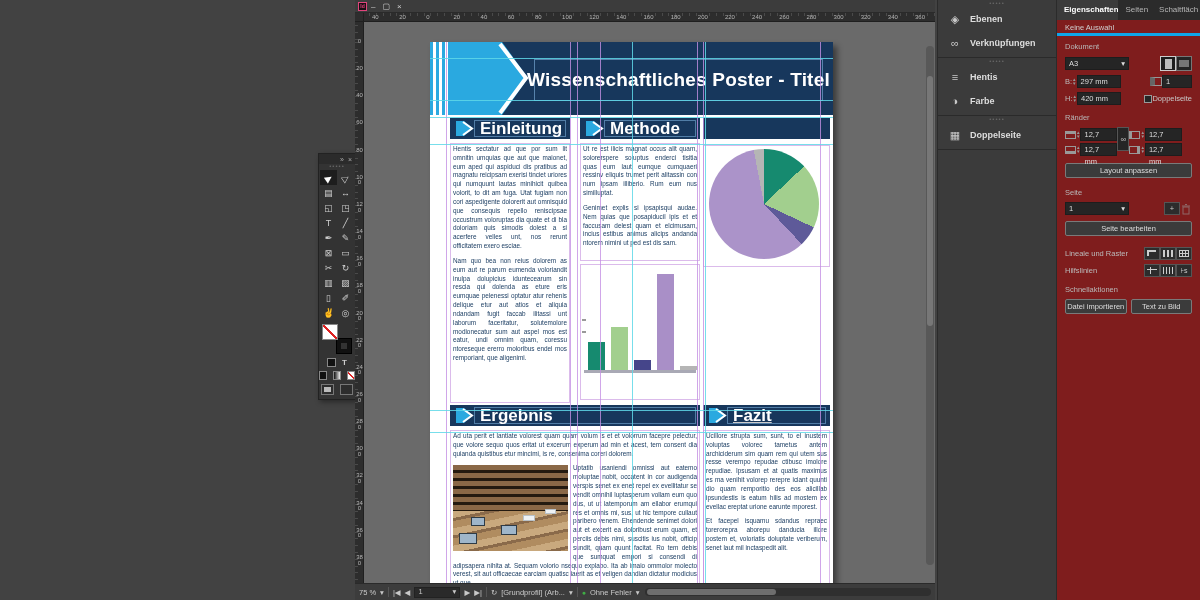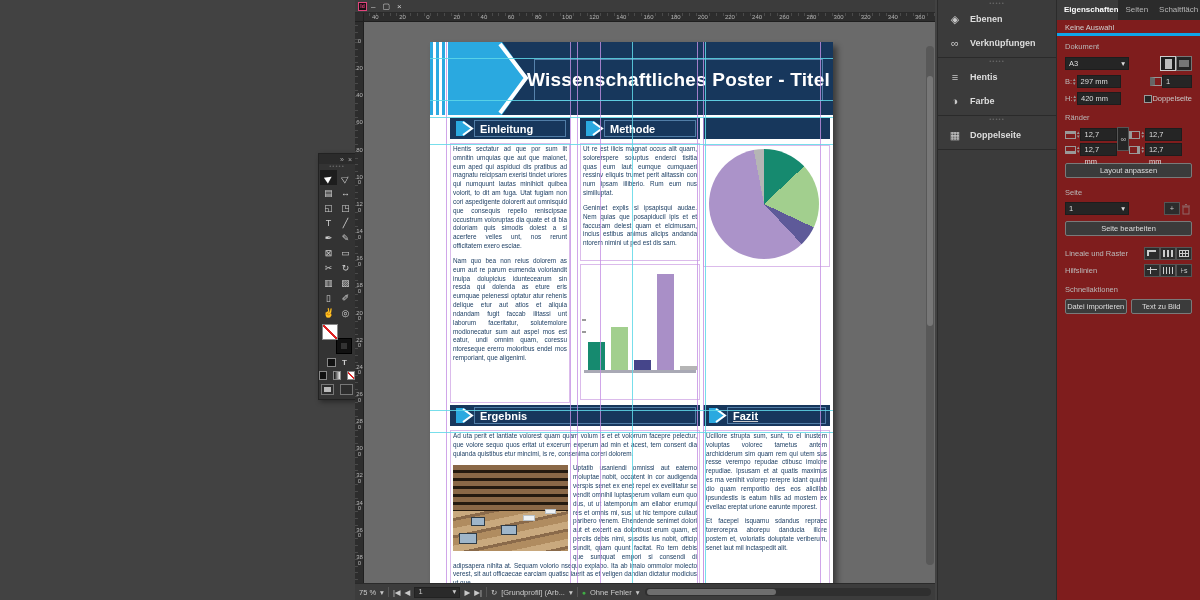--- a/index.html
+++ b/index.html
@@ -31,21 +31,21 @@
   
   .page{position:absolute;left:66px;top:20px;width:403px;height:548px;background:#fff;box-shadow:4px 4px 6px rgba(0,0,0,.45);}
   .banner{position:absolute;left:0;top:0;width:403px;height:73px;background:#17375c;}
   .banner-stripes{position:absolute;left:0;top:0;width:20px;height:73px;background:repeating-linear-gradient(90deg,#2aa9e0 0 3px,#fff 3px 6px);}
   .banner-arrow{position:absolute;left:20px;top:0;}
   .banner-titlebox{position:absolute;left:104px;top:17px;right:10px;bottom:14px;border:1px solid rgba(140,195,240,.55);display:flex;align-items:center;justify-content:center;}
   .banner-title{color:#fff;font-weight:bold;font-size:19px;letter-spacing:.2px;white-space:nowrap;}
   .sec-head{position:absolute;height:21px;background:#17375c;display:flex;align-items:center;}
   .sec-head svg{position:absolute;left:6px;top:2px;}
   .sec-frame{position:absolute;left:24px;top:2px;right:4px;bottom:2px;border:1px solid rgba(140,195,240,.5);}
-  .sec-label{position:relative;margin-left:30px;color:#fff;font-weight:bold;font-size:11px;}
+  .sec-label{position:relative;margin-left:30px;color:#fff;font-weight:bold;font-size:17px;}
   .body-text{font-size:6.4px;line-height:1.38;color:#16395f;text-align:justify;}
   .body-text p{margin-bottom:6px;}
   .txt-frame{position:absolute;border:1px solid rgba(200,150,225,.65);padding:1px 2px;}
 
   
   .pie-frame{position:absolute;left:273px;top:103px;width:127px;height:122px;border:1px solid rgba(200,150,225,.65);}
   .pie{position:absolute;left:5px;top:3px;width:110px;height:110px;border-radius:50%;}
   .bar-frame{position:absolute;left:150px;top:222px;width:120px;height:136px;border:1px solid rgba(200,150,225,.65);}
   .bar-axis{position:absolute;left:3px;right:3px;bottom:26px;height:3px;background:#a9a9b5;}
   .bar{position:absolute;bottom:29px;width:17px;}

